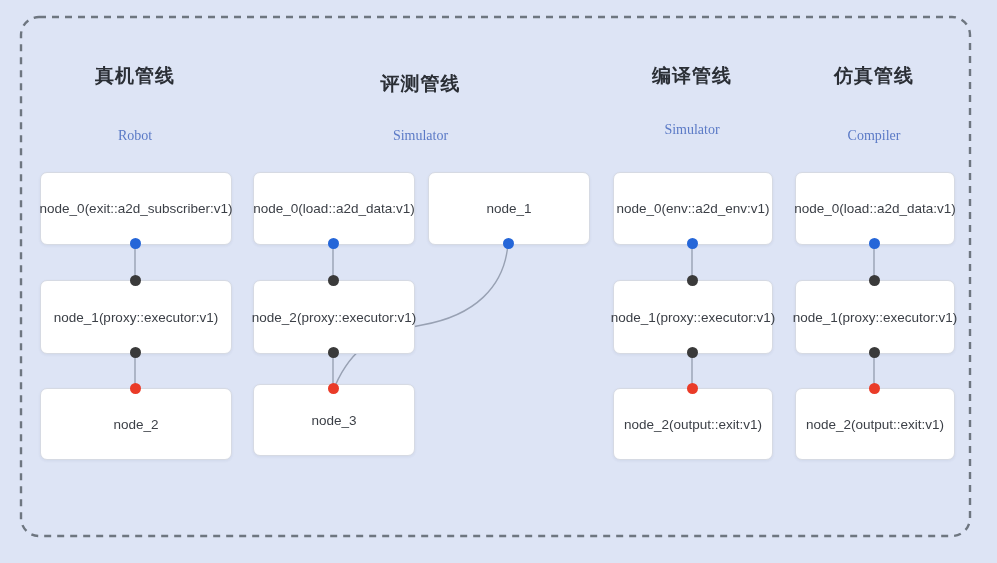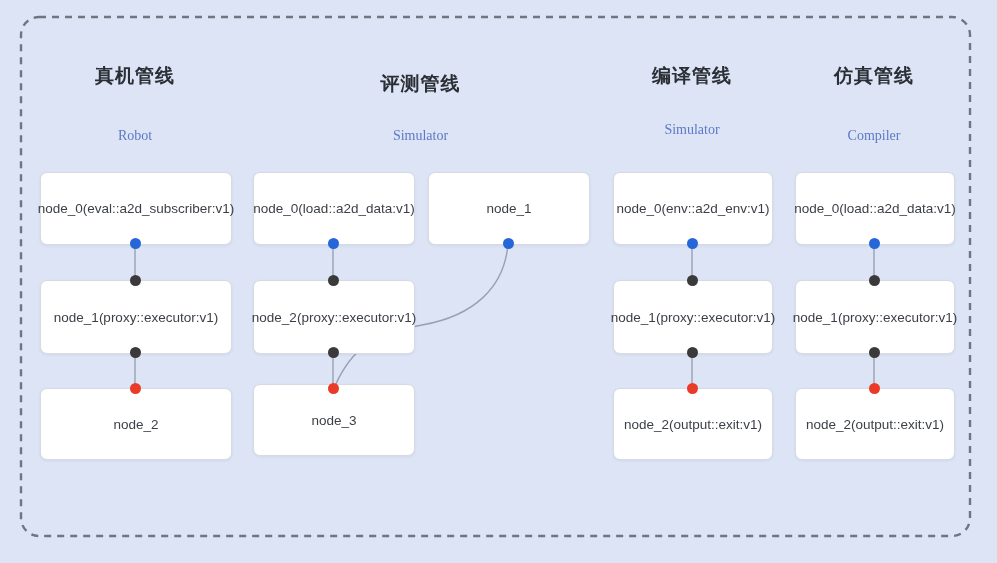--- a/index.html
+++ b/index.html
@@ -69,21 +69,21 @@
   <div class="hdr hdr-en" style="left:253px;top:123px;width:335px;">Simulator</div>
 
   <div class="hdr hdr-zh" style="left:613px;top:64px;width:158px;">编译管线</div>
   <div class="hdr hdr-en" style="left:613px;top:117px;width:158px;">Simulator</div>
 
   <div class="hdr hdr-zh" style="left:795px;top:64px;width:158px;">仿真管线</div>
   <div class="hdr hdr-en" style="left:795px;top:123px;width:158px;">Compiler</div>
 
   <div class="node" style="left:40px;top:172px;width:190px;height:71px;">
     <div>node_0</div>
-    <div>(eval::a2d_subscriber:v1)</div>
+    <div>(exit::a2d_subscriber:v1)</div>
   </div>
   <div class="node" style="left:40px;top:280px;width:190px;height:72px;">
     <div>node_1</div>
     <div>(proxy::executor:v1)</div>
   </div>
   <div class="node" style="left:40px;top:388px;width:190px;height:70px;">
     <div>node_2</div>
   </div>
 
   <div class="node" style="left:253px;top:172px;width:160px;height:71px;">

